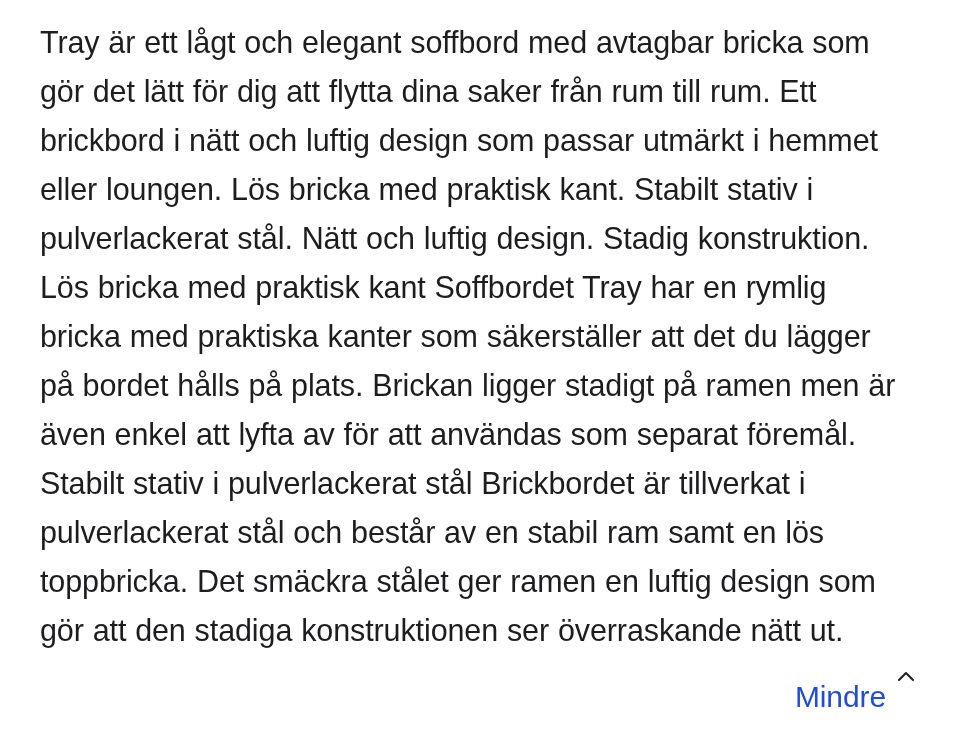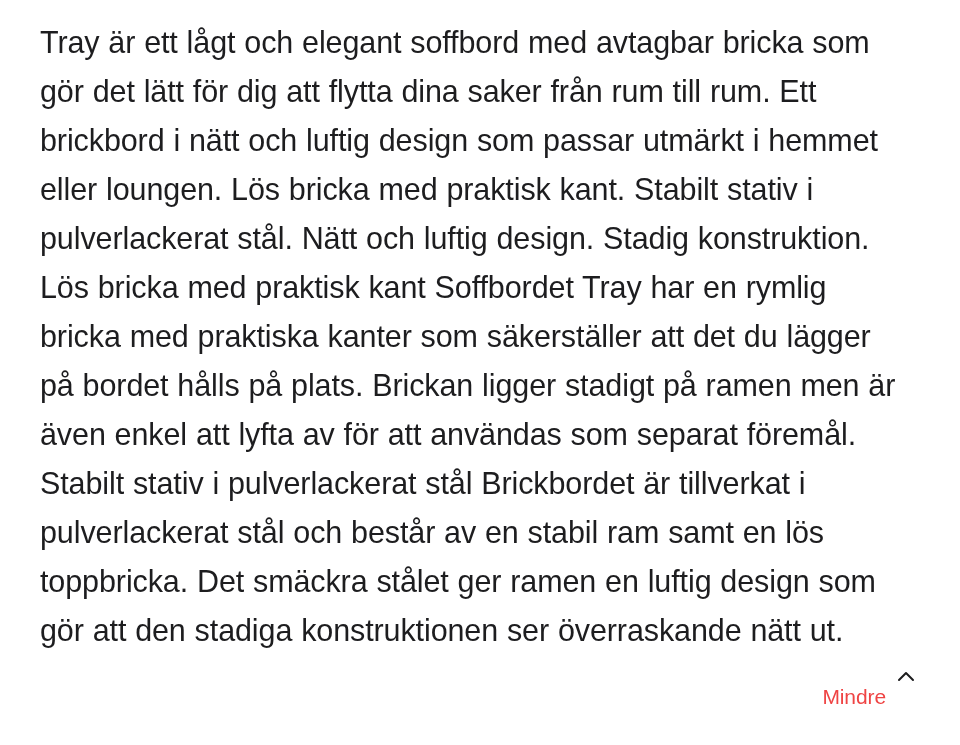--- a/index.html
+++ b/index.html
@@ -34,22 +34,22 @@
   .collapse-row {
     position: absolute;
     right: 44px;
     bottom: 8px;
     display: flex;
     align-items: center;
     gap: 10px;
     cursor: pointer;
   }
   .collapse-label {
-    font-size: 21px;
-    color: #ef4444;
+    font-size: 30px;
+    color: #1d4ed8;
     letter-spacing: -0.1px;
     line-height: 34px;
     margin-top: 44px;
   }
   .chevron-up {
     width: 20px;
     height: 20px;
     position: relative;
     top: 2px;
   }

